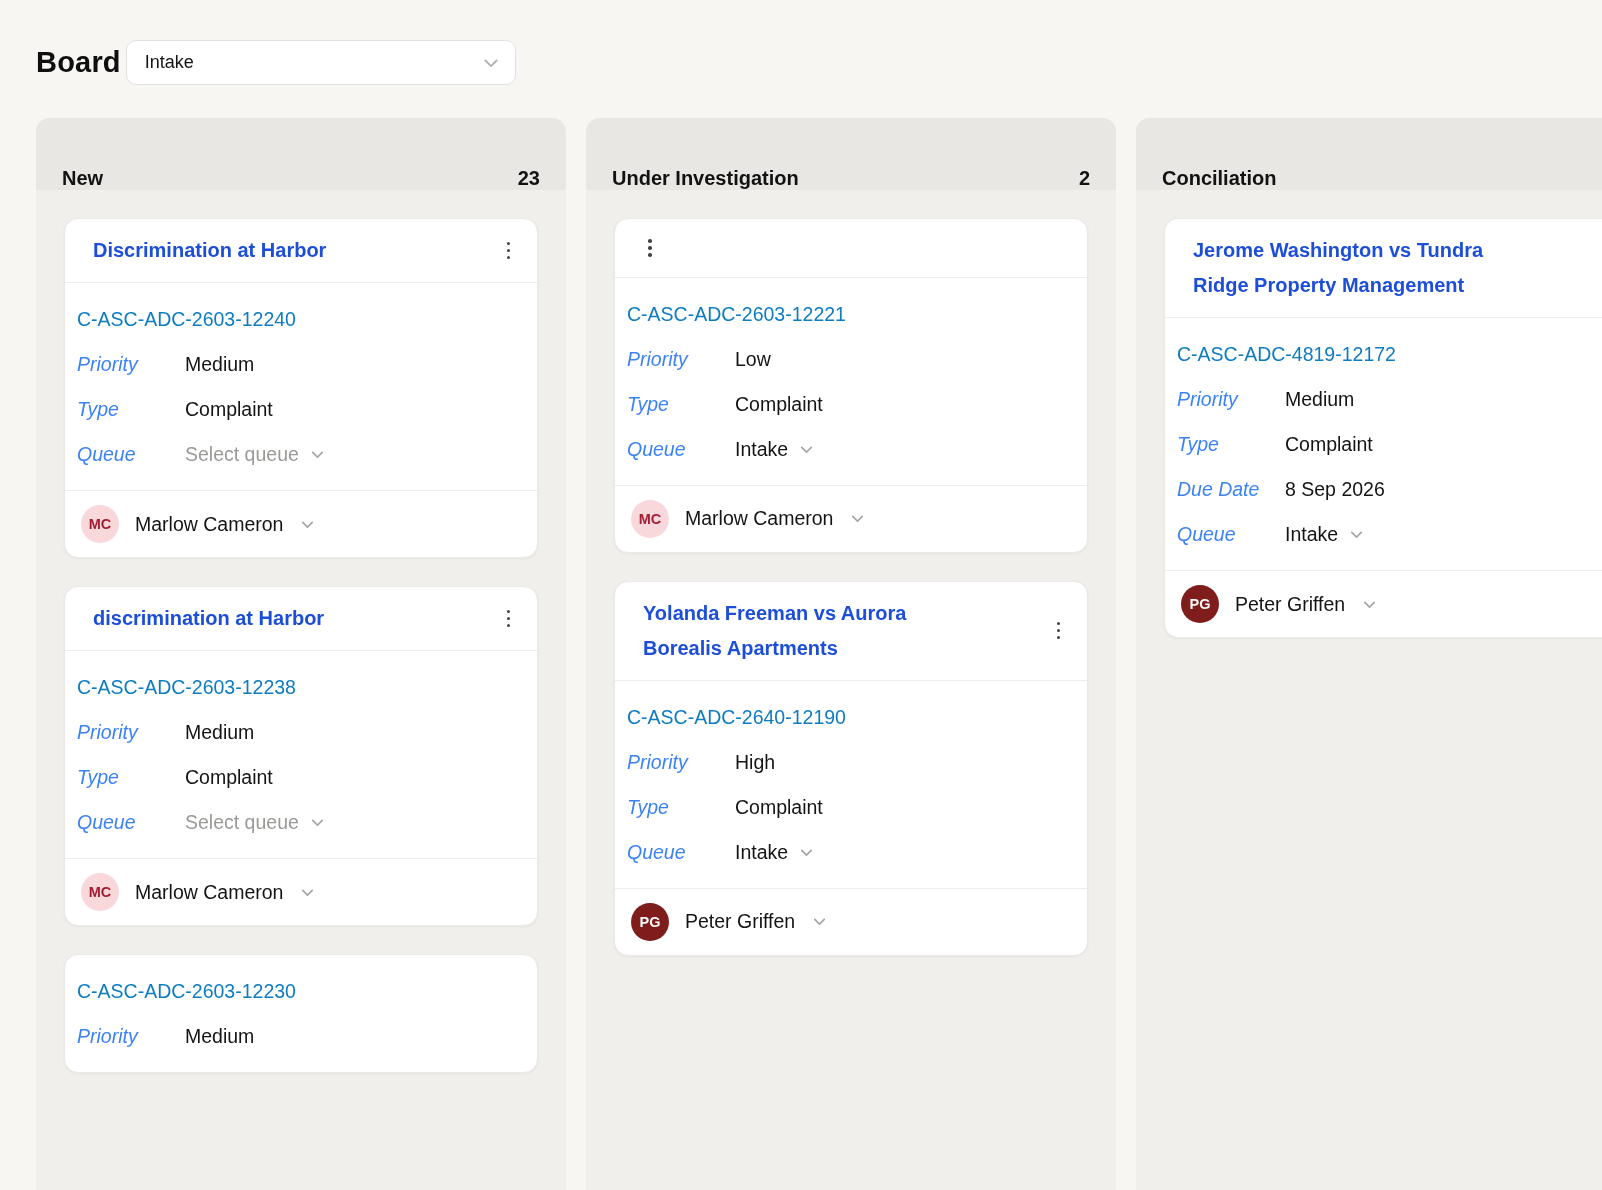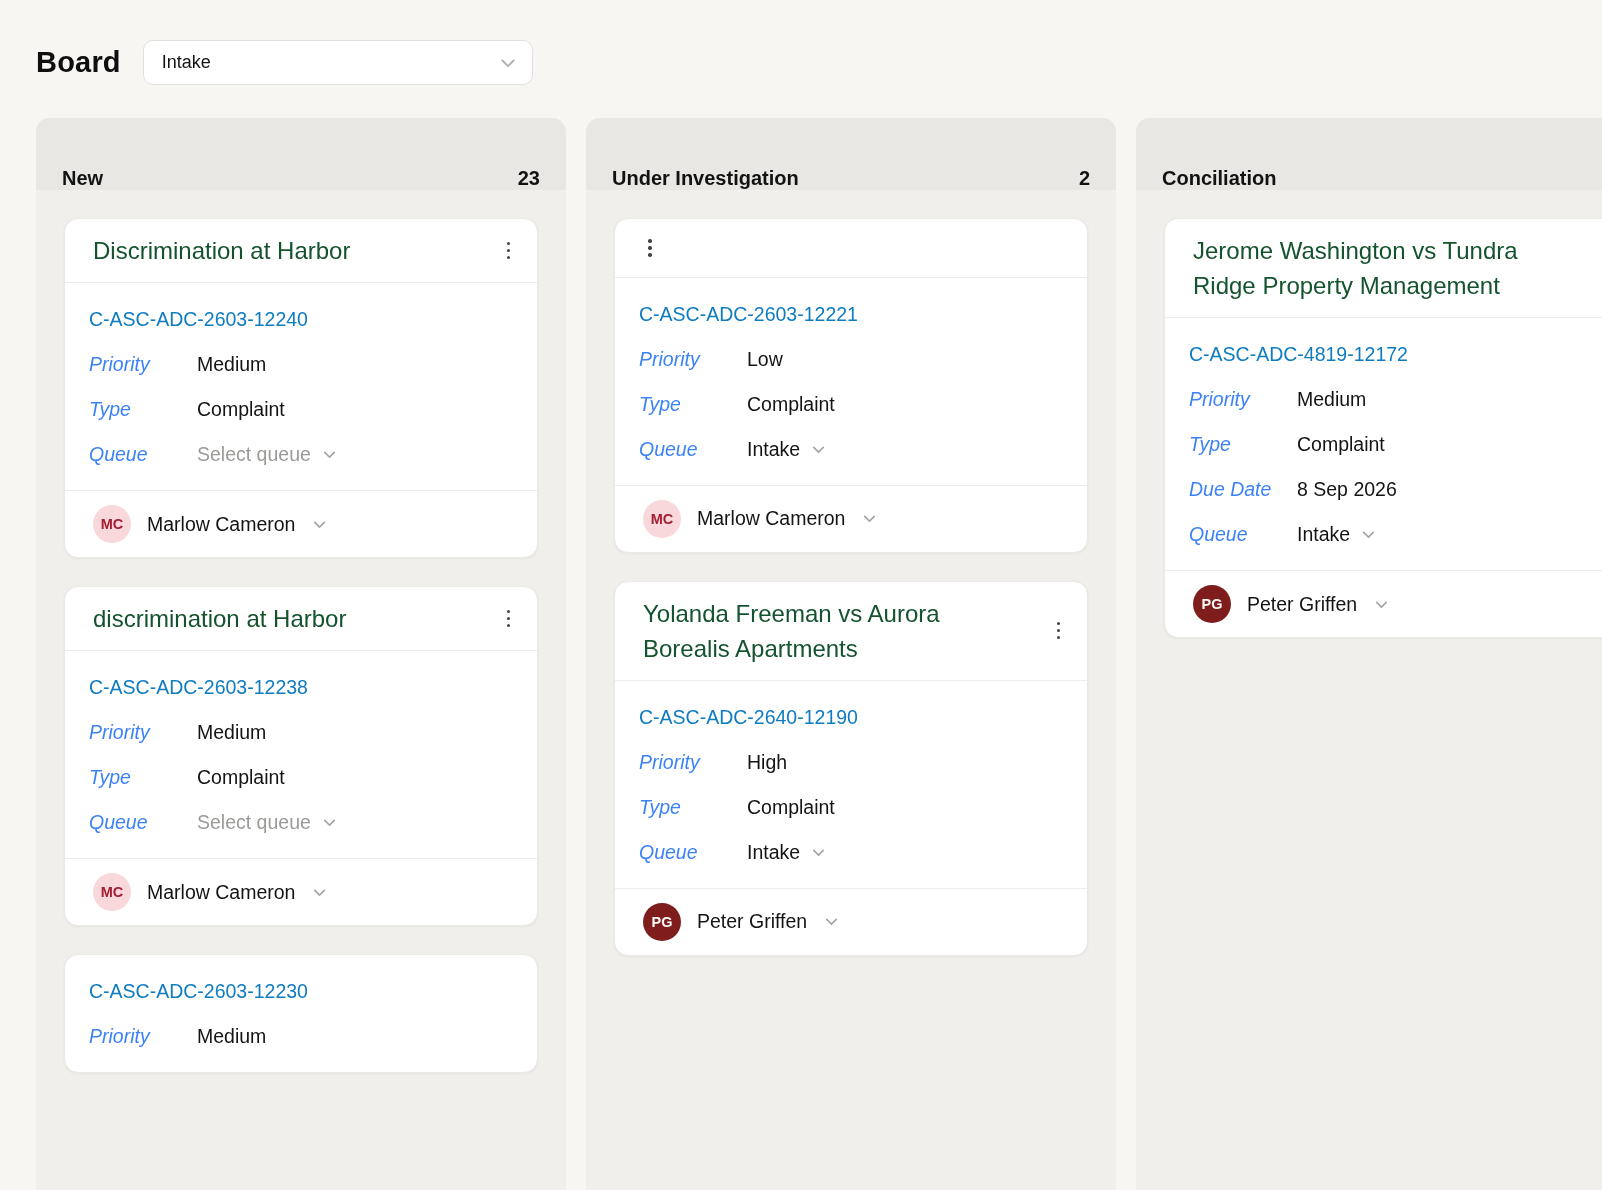--- a/index.html
+++ b/index.html
@@ -10,21 +10,21 @@
     font-family: "Liberation Sans", "DejaVu Sans", sans-serif;
     color: #141414;
     overflow: hidden;
     position: relative;
   }
 
   
   .topbar {
     display: flex;
     align-items: center;
-    gap: 22px;
+    gap: 5px;
     padding: 40px 24px 0 36px;
   }
   .page-title {
     margin: 0;
     font-size: 29px;
     font-weight: 700;
     color: #0f0f0f;
     letter-spacing: .2px;
   }
   .board-select {
@@ -90,43 +90,43 @@
   }
   .card-head {
     display: flex;
     align-items: center;
     justify-content: space-between;
     padding: 14px 22px 14px 28px;
     border-bottom: 1px solid #ececea;
   }
   .card-title {
     margin: 0;
-    font-size: 24px;
-    font-weight: 400;
+    font-size: 20px;
+    font-weight: 700;
     line-height: 35px;
     max-width: 330px;
-    color: #14532d;
+    color: #1d4ed8;
   }
   .kebab {
     background: none;
     border: 0;
     padding: 6px 5px;
     cursor: pointer;
     align-self: center;
   }
   .kebab-icon { display: flex; flex-direction: column; gap: 3.5px; }
   .kebab-icon i {
     width: 3.5px; height: 3.5px;
     border-radius: 50%;
     background: #45433f;
     display: block;
   }
 
   .card-body {
-    padding: 25px 28px 24px 24px;
+    padding: 25px 28px 24px 12px;
     display: flex;
     flex-direction: column;
     gap: 22px;
   }
   .case-link {
     color: #0e7cc1;
     font-size: 19.5px;
     text-decoration: none;
     width: max-content;
     cursor: pointer;
@@ -137,21 +137,21 @@
   .dropdown {
     display: flex;
     align-items: center;
     gap: 10px;
     cursor: pointer;
   }
   .dropdown.placeholder .val-text { color: #9c9a97; }
 
   .card-foot {
     border-top: 1px solid #ececea;
-    padding: 14px 28px;
+    padding: 14px 16px;
     display: flex;
     align-items: center;
     gap: 16px;
   }
   .avatar {
     width: 38px; height: 38px;
     border-radius: 50%;
     display: flex;
     align-items: center;
     justify-content: center;

